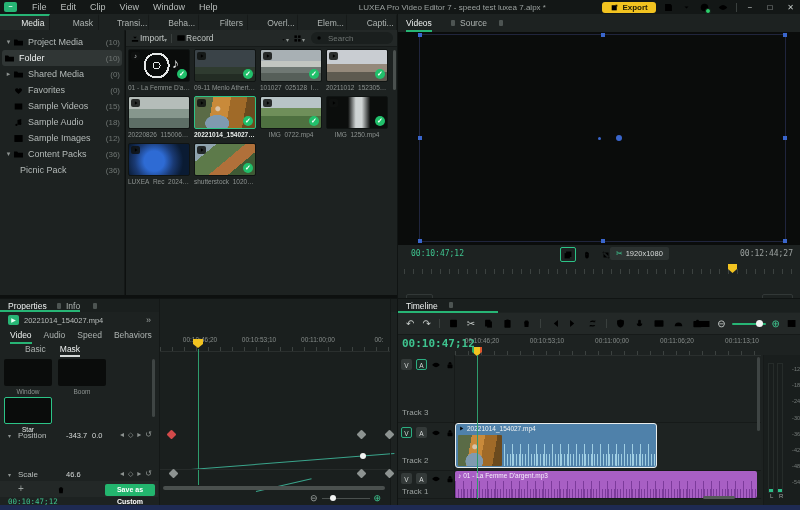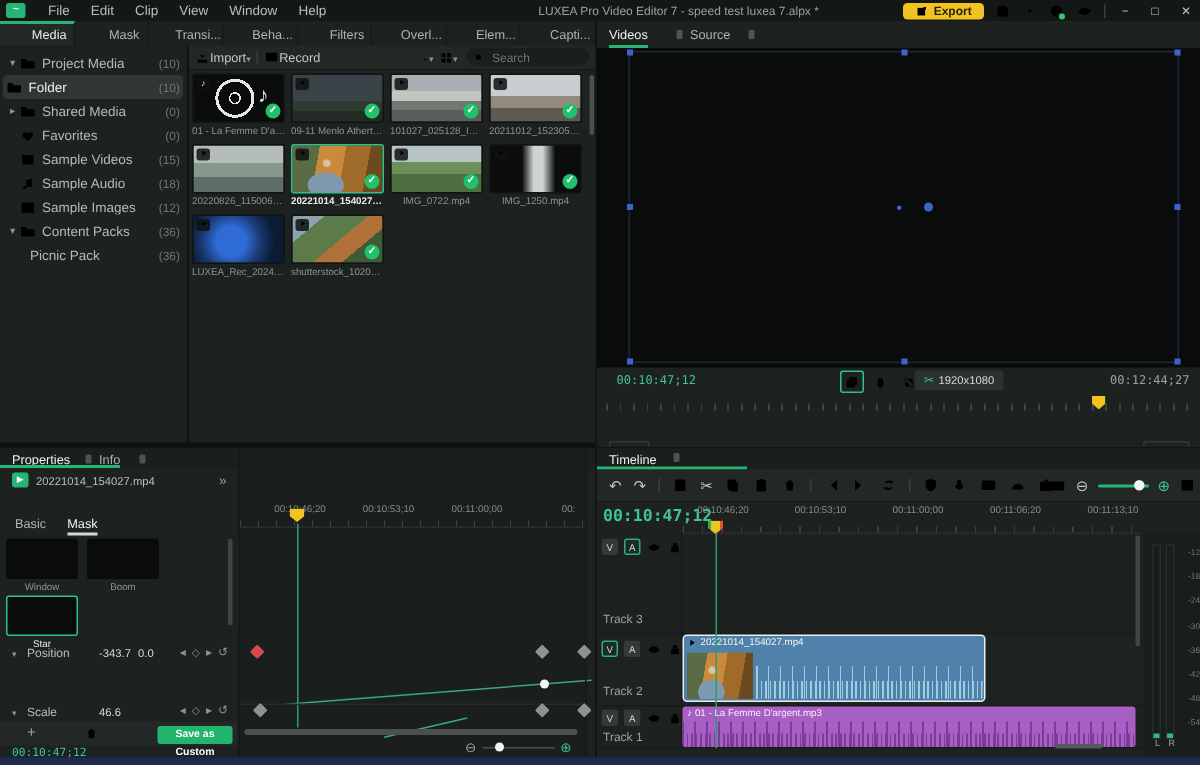--- a/index.html
+++ b/index.html
@@ -140,21 +140,21 @@
   #pr-tab{position:absolute;left:8px;top:2px;color:#eef1f0;font-size:8.5px;}
   #pr-underline{position:absolute;left:0;top:11px;width:80px;height:2px;background:#27b575;}
   #pr-tab2{position:absolute;left:66px;top:2px;color:#aeb4b2;font-size:8.5px;}
   #clip-row{position:absolute;left:0;top:15px;width:158px;height:14px;}
   #clip-row .pb{position:absolute;left:8px;top:1px;width:11px;height:10px;background:#27b575;border-radius:2px;color:#eafff5;text-align:center;font-size:6px;line-height:10px;}
   #clip-row .nm{position:absolute;left:24px;top:2px;color:#b9bebc;font-size:7.5px;}
   #clip-row .more{position:absolute;left:146px;top:1px;color:#9ba19f;}
   #vtabs{position:absolute;left:0;top:31px;width:158px;height:14px;display:flex;gap:12px;padding-left:10px;}
   #vtabs span{color:#aeb4b2;font-size:8.5px;}
   #vtabs span.active{color:#eef1f0;border-bottom:2px solid #27b575;padding-bottom:1px;}
-  #subtabs{position:absolute;left:0;top:45px;width:158px;height:13px;display:flex;gap:14px;padding-left:10px;}
+  #subtabs{position:absolute;left:0;top:45px;width:158px;height:13px;display:flex;gap:14px;padding-left:25px;}
   #subtabs span{color:#aeb4b2;font-size:8.5px;}
   #subtabs span.active{color:#eef1f0;border-bottom:2px solid #d4d8d7;padding-bottom:1px;}
   .mask{position:absolute;width:48px;}
   .mthumb{width:48px;height:27px;background:#0a0c0b;border:1px solid #15191  8;border-radius:2px;position:relative;box-sizing:border-box;}
   .mask.sel .mthumb{border:1px solid #2cc487;}
   .mlabel{margin-top:2px;text-align:center;font-size:6.5px;color:#8d9391;white-space:nowrap;}
   .chq{position:absolute;left:50%;top:50%;transform:translate(-50%,-50%);
        background:repeating-conic-gradient(#d9dcdb 0% 25%,#35393  8 0% 50%);background-size:5px 5px;}
   .chq.rect{width:38px;height:20px;border-radius:3px;}
   .chq.circle{width:20px;height:20px;border-radius:50%;}
@@ -781,20 +781,26 @@
         <span class="pin" style="position:absolute;left:52px;top:4px"></span>
       <div id="pr-underline"></div>
       <span id="pr-tab2">Info</span>
         <span class="pin" style="position:absolute;left:88px;top:4px"></span>
     </div>
     <div id="clip-row">
       <span class="pb">▶</span>
       <span class="nm">20221014_154027.mp4</span>
       <span class="more">»</span>
     </div>
+    <div id="vtabs">
+      <span class="active">Video</span>
+      <span>Audio</span>
+      <span>Speed</span>
+      <span>Behaviors</span>
+    </div>
     <div id="subtabs">
       <span>Basic</span>
       <span class="active">Mask</span>
     </div>
 
     <div class="mask" style="left:4px;top:60px">
       <div class="mthumb">
           <div class="chq rect"></div>
         </div>
       <div class="mlabel">Window</div>

